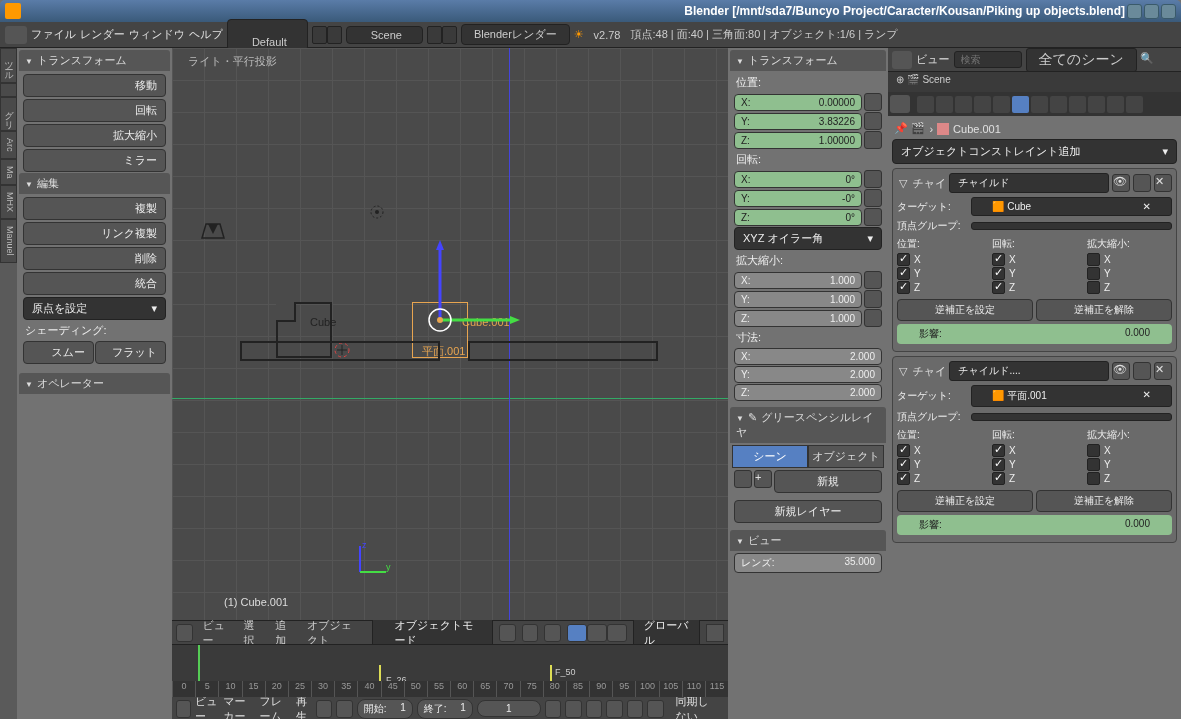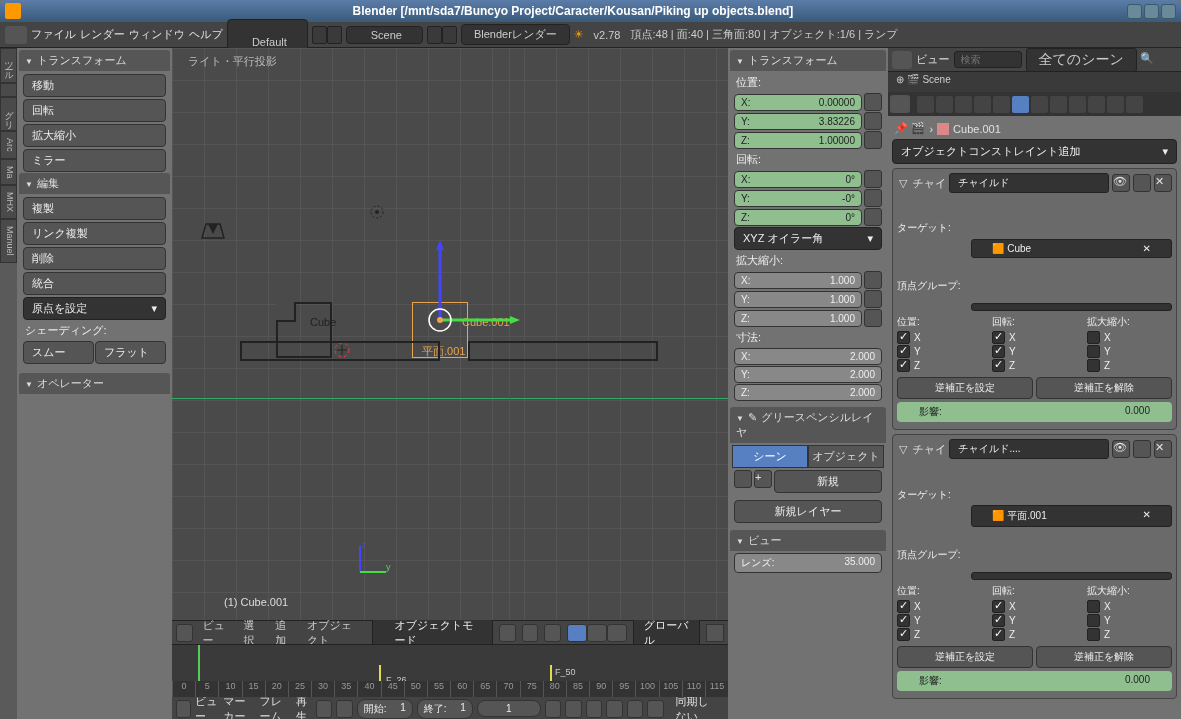--- a/index.html
+++ b/index.html
@@ -1,39 +1,39 @@
 <!DOCTYPE html>
 <html><head>
 <meta charset="utf-8">
 <style>
 * { box-sizing: border-box; margin: 0; padding: 0; font-family: sans-serif; }
 body { background: #727272; width: 1181px; height: 719px; overflow: hidden; font-size: 11px; color: #e0e0e0; }
 .window { display: flex; flex-direction: column; height: 100%; }
 .titlebar { background: linear-gradient(#5a7ca8, #3a5a7a); height: 22px; display: flex; align-items: center; padding: 0 5px; border-radius: 5px 5px 0 0; }
-.titlebar .title { flex: 1; text-align: center; color: #fff; font-size: 12px; font-weight: bold; }
+.titlebar .title { flex: 1; text-align: right; color: #fff; font-size: 12px; font-weight: bold; }
 .titlebar .win-btn { width: 15px; height: 15px; background: #6a8a9a; border: 1px solid #3a5a6a; border-radius: 3px; margin-left: 2px; }
 
 .topbar { background: #444; height: 26px; display: flex; align-items: center; padding: 0 5px; border-bottom: 1px solid #222; gap: 4px; }
 .topbar .layout-sel { background: #333; color: #ccc; padding: 16px 20px 2px 24px; border-radius: 4px; border: 1px solid #222; font-size: 11px; position: relative; }
 .topbar .scene-sel { background: #333; color: #ccc; padding: 2px 20px 2px 24px; border-radius: 4px; border: 1px solid #222; font-size: 11px; }
 .topbar .btn-pair { display: flex; }
 .topbar .tiny-btn { width: 15px; height: 18px; background: #3a3a3a; border: 1px solid #222; border-radius: 2px; }
 .topbar .render-sel { background: #333; color: #ccc; padding: 2px 12px; border-radius: 4px; border: 1px solid #222; }
 .topbar .version { color: #ccc; padding: 0 6px; }
 .topbar .stats { color: #ccc; font-size: 11px; }
 
 .main-area { flex: 1; display: flex; min-height: 0; }
 
 
 .left-panel { width: 155px; background: #727272; display: flex; flex-direction: column; padding: 2px; }
 .left-tabs { width: 17px; background: #5a5a5a; display: flex; flex-direction: column; }
 .left-tabs .tab { writing-mode: vertical-rl; padding: 6px 1px; font-size: 9px; background: #4a4a4a; border: 1px solid #333; color: #bbb; }
 .panel-header { background: #565656; padding: 3px 6px; color: #ddd; font-size: 11px; border-radius: 3px 3px 0 0; margin-bottom: 2px; }
 .panel-header::before { content: "▼"; font-size: 8px; margin-right: 4px; }
-.tool-btn { background: #555; color: #eee; border: 1px solid #333; padding: 3px 8px; margin: 1px 4px; border-radius: 4px; font-size: 11px; display: block; text-align: left; }
+.tool-btn { background: #555; color: #eee; border: 1px solid #333; padding: 3px 8px; margin: 1px 4px; border-radius: 4px; font-size: 11px; display: block; text-align: right; }
 .tool-row { display: flex; margin: 1px 4px; gap: 1px; }
 .tool-row .tool-btn { flex: 1; margin: 0; }
 .btn-dd { background: #333; color: #eee; border: 1px solid #222; padding: 3px 8px; margin: 1px 4px; border-radius: 4px; display: flex; justify-content: space-between; align-items: center; }
 .label-txt { padding: 2px 6px; color: #eee; font-size: 11px; }
 
 
 .viewport-area { flex: 1; display: flex; flex-direction: column; min-width: 0; }
 .viewport { flex: 1; background: #4a4a4a; position: relative; overflow: hidden; }
 .viewport-overlay-text { position: absolute; color: #bbb; font-size: 11px; }
 .vp-header { background: #444; height: 24px; display: flex; align-items: center; gap: 6px; padding: 0 4px; border-top: 1px solid #222; }
@@ -74,21 +74,21 @@
 .breadcrumb { display: flex; align-items: center; gap: 4px; padding: 2px; }
 .breadcrumb .cube-ico { width: 12px; height: 12px; background: #d88; }
 .full-dd { background: #333; color: #eee; padding: 4px 8px; border-radius: 4px; border: 1px solid #222; margin: 2px 0; display: flex; justify-content: space-between; align-items: center; }
 .constraint-box { background: #6a6a6a; border: 1px solid #444; border-radius: 4px; margin: 4px 0; padding: 4px; }
 .constraint-hdr { display: flex; align-items: center; gap: 3px; margin-bottom: 4px; }
 .constraint-hdr .chev { padding: 2px; }
 .constraint-hdr .name-field { background: #333; color: #eee; padding: 2px 8px; border-radius: 3px; border: 1px solid #222; flex: 1; font-size: 10px; min-width: 0; overflow: hidden; }
 .constraint-hdr .mini-btn { width: 18px; height: 18px; background: #555; border: 1px solid #333; border-radius: 3px; }
 .target-row { display: flex; align-items: center; gap: 4px; margin: 3px 0; }
 .target-row .lbl { width: 70px; color: #eee; font-size: 10px; }
-.target-row .val { flex: 1; background: #333; color: #eee; padding: 3px 20px 3px 20px; border: 1px solid #222; border-radius: 3px; font-size: 10px; margin-top: 42px; }
+.target-row .val { flex: 1; background: #333; color: #eee; padding: 3px 20px 3px 20px; border: 1px solid #222; border-radius: 3px; font-size: 10px; }
 .chk-grid { display: flex; gap: 10px; margin: 4px 0; }
 .chk-col { flex: 1; }
 .chk-col .hdr { font-size: 10px; color: #eee; margin-bottom: 2px; }
 .chk { display: flex; align-items: center; gap: 4px; font-size: 10px; color: #eee; margin: 1px 0; }
 .chk .box { width: 13px; height: 13px; background: #333; border: 1px solid #222; border-radius: 2px; position: relative; }
 .chk .box.on::after { content: "✓"; position: absolute; top: -2px; left: 1px; color: #fff; font-size: 11px; }
 .btn-row { display: flex; gap: 3px; margin: 3px 0; }
 .btn-row .b { flex: 1; background: #555; color: #eee; padding: 3px; border: 1px solid #333; border-radius: 4px; text-align: center; font-size: 10px; }
 .influence { background: #8fbf8f; color: #222; padding: 3px 22px; border-radius: 4px; margin: 3px 0; display: flex; justify-content: space-between; font-size: 10px; }
 

